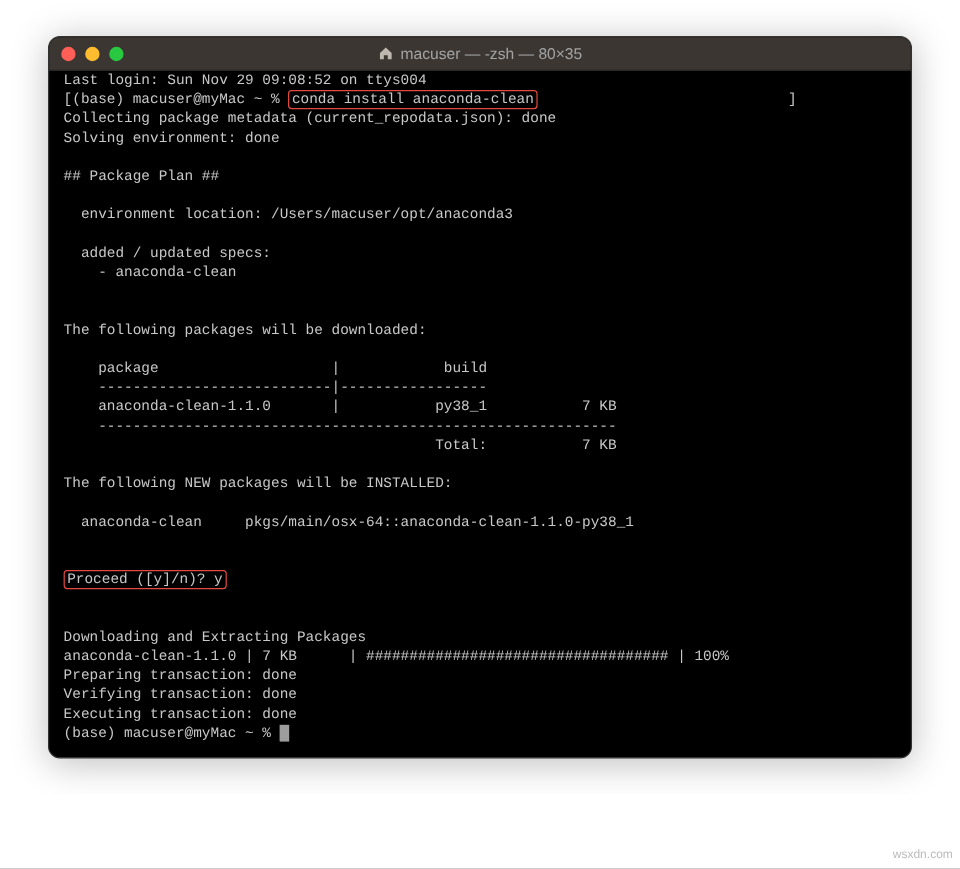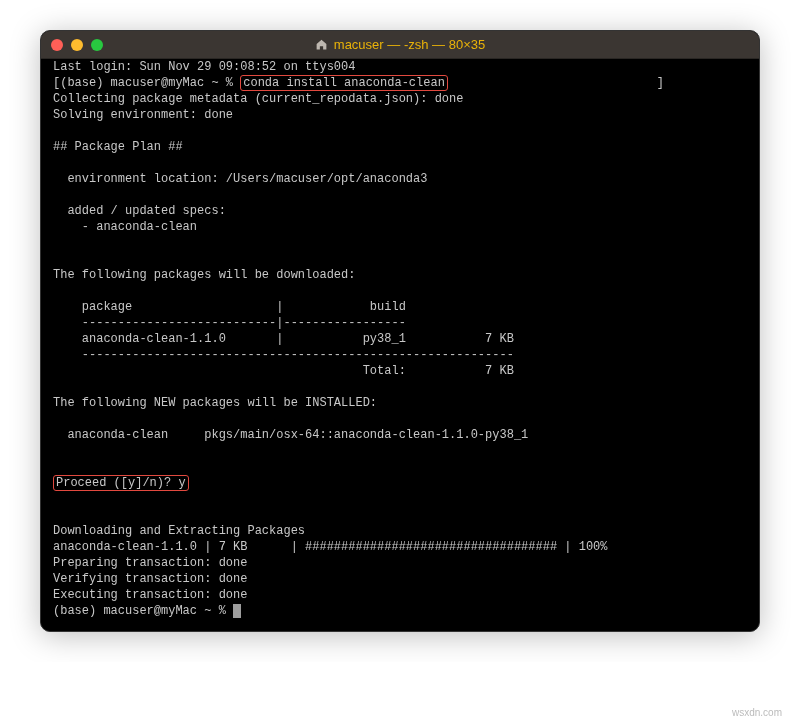--- a/index.html
+++ b/index.html
@@ -39,21 +39,21 @@
       border-radius: 50%;
     }
     .tl.red { background: #ff5f57; }
     .tl.yellow { background: #febc2e; }
     .tl.green { background: #28c840; }
     .title {
       position: absolute;
       left: 0;
       right: 0;
       text-align: center;
-      color: #eab308;
+      color: #a3a3a3;
       font-family: -apple-system, "Helvetica Neue", sans-serif;
       font-size: 13px;
       display: flex;
       align-items: center;
       justify-content: center;
       gap: 6px;
       pointer-events: none;
     }
     .home-icon {
       width: 13px;
@@ -79,21 +79,21 @@
     }
     .cursor {
       display: inline-block;
       width: 8px;
       height: 14px;
       background: #9d9d9d;
       vertical-align: text-bottom;
     }
     .watermark {
       position: fixed;
-      right: 18px;
+      right: 6px;
       bottom: 6px;
       color: #bbb;
       font-family: Arial, sans-serif;
       font-size: 10px;
     }
   </style>
 </head>
 <body>
 
 <div class="window">

